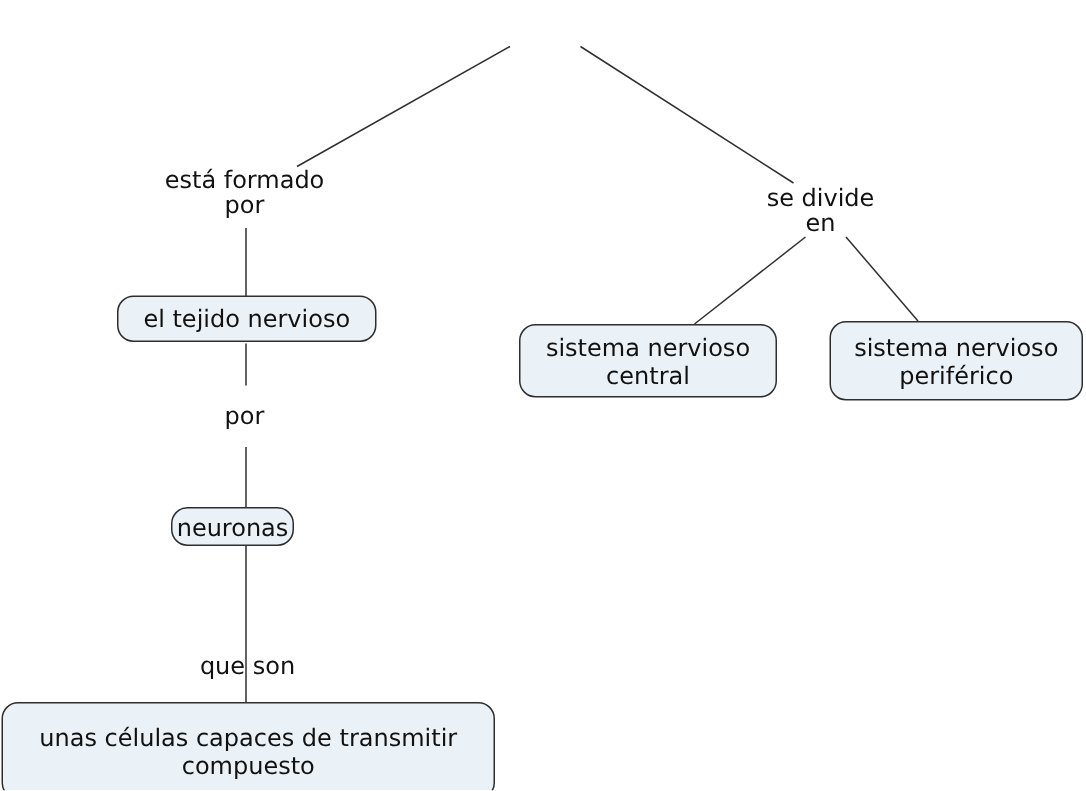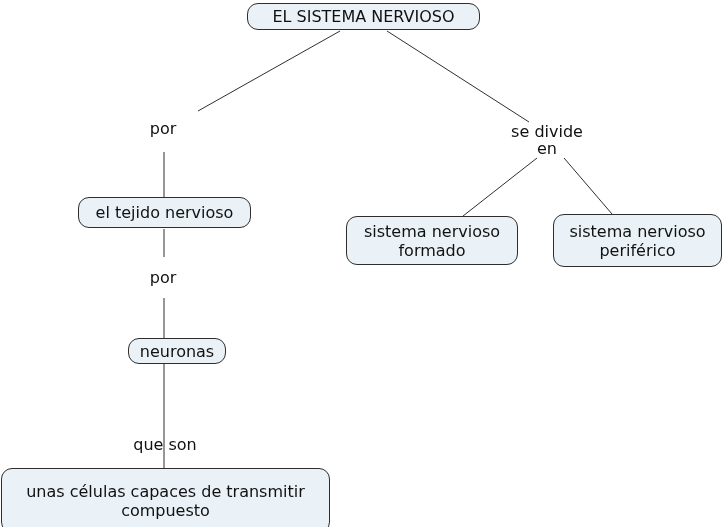--- a/index.html
+++ b/index.html
@@ -48,21 +48,21 @@
     text-align: center;
     font-size: 16px;
     line-height: 17px;
     z-index: 1;
   }
   .link-label .ln { display: block; white-space: nowrap; }
 
   
   #node-root       { left: 247px; top: 3px;   width: 233px; height: 27px; }
   #node-tejido     { left: 78px;  top: 197px; width: 173px; height: 31px; }
-  #node-neuronas   { left: 128px; top: 338px; width: 98px; height: 26px; }
+  #node-neuronas   { left: 114px; top: 338px; width: 82px; height: 26px; }
   #node-celulas    { left: 1px;   top: 468px; width: 329px; height: 65px; }
   #node-central    { left: 346px; top: 216px; width: 172px; height: 49px; }
   #node-periferico { left: 553px; top: 214px; width: 169px; height: 53px; }
 
   #label-formado   { left: 163px; top: 128px; }
   #label-divide    { left: 547px; top: 140px; }
   #label-compuesto { left: 163px; top: 277px; }
   #label-queson    { left: 165px; top: 444px; }
 </style>
 </head>
@@ -74,40 +74,38 @@
     <line x1="340" y1="31" x2="198" y2="111" stroke="currentColor" stroke-width="1"></line>
     <line x1="387" y1="31" x2="529" y2="122" stroke="currentColor" stroke-width="1"></line>
     <line x1="164" y1="152" x2="164" y2="198" stroke="currentColor" stroke-width="1"></line>
     <line x1="164" y1="229" x2="164" y2="257" stroke="currentColor" stroke-width="1"></line>
     <line x1="164" y1="298" x2="164" y2="338" stroke="currentColor" stroke-width="1"></line>
     <line x1="164" y1="364" x2="164" y2="468" stroke="currentColor" stroke-width="1"></line>
     <line x1="537" y1="158" x2="463" y2="216" stroke="currentColor" stroke-width="1"></line>
     <line x1="564" y1="158" x2="612" y2="214" stroke="currentColor" stroke-width="1"></line>
   </svg>
 
-  <div class="node" id="node-root">
-    <span class="ln">EL SISTEMA NERVIOSO</span>
-  </div>
 
   <div class="link-label" id="label-formado">
+    <span class="ln">está formado</span>
     <span class="ln">por</span>
   </div>
 
   <div class="link-label" id="label-divide">
     <span class="ln">se divide</span>
     <span class="ln">en</span>
   </div>
 
   <div class="node" id="node-tejido">
     <span class="ln">el tejido nervioso</span>
   </div>
 
   <div class="node" id="node-central">
     <span class="ln">sistema nervioso</span>
-    <span class="ln">formado</span>
+    <span class="ln">central</span>
   </div>
 
   <div class="node" id="node-periferico">
     <span class="ln">sistema nervioso</span>
     <span class="ln">periférico</span>
   </div>
 
   <div class="link-label" id="label-compuesto">
     <span class="ln">por</span>
   </div>

